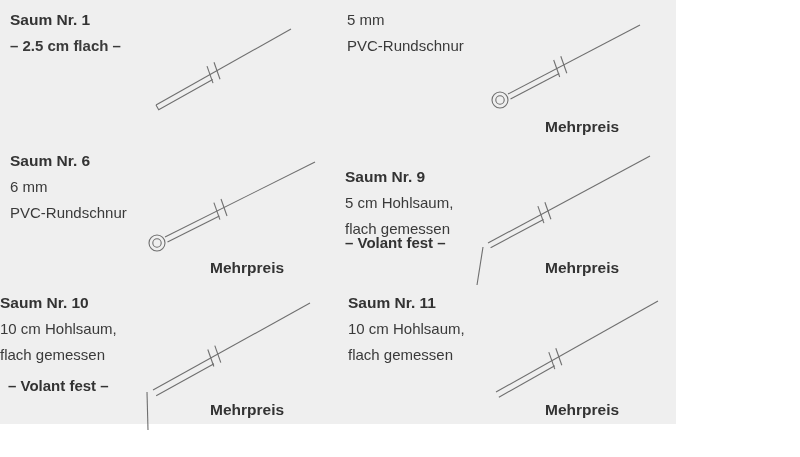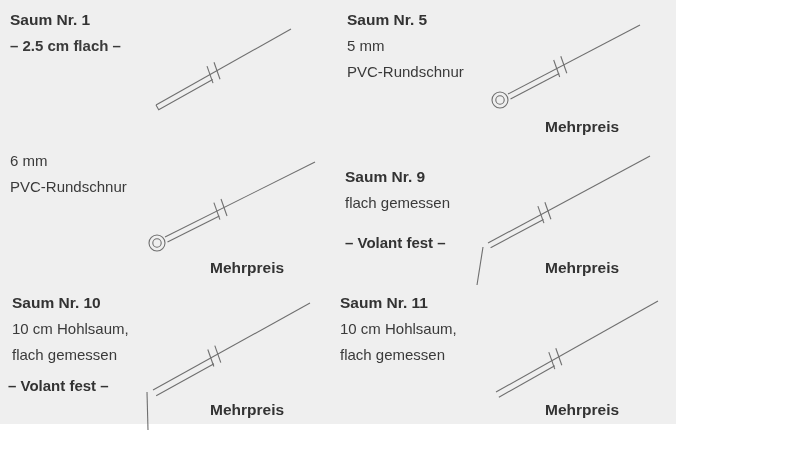--- a/index.html
+++ b/index.html
@@ -41,78 +41,79 @@
     <div class="desc bold">– 2.5 cm flach –</div>
   </div>
   <svg class="drawing" style="left:148px;top:20px" width="150" height="95" viewBox="0 0 150 95">
     <path d="M8,85 L143,9"></path>
     <path d="M8,85 L10.7,89.8 L64.7,59.4"></path>
     <path d="M59,46.1 L65,63.1"></path>
     <path d="M66,42.2 L72,59.2"></path>
   </svg>
 
   <div class="cell" style="left:347px;top:7px">
-    <div class="title">Saum Nr. 5</div>
     <div class="desc">5 mm</div>
     <div class="desc">PVC-Rundschnur</div>
   </div>
   <svg class="drawing" style="left:487px;top:18px" width="160" height="98" viewBox="0 0 160 98">
     <circle cx="13" cy="82" r="8"></circle>
     <circle cx="13" cy="82" r="4.2"></circle>
     <path d="M21,76 L153,7"></path>
     <path d="M23.5,80.9 L72.2,55.4"></path>
     <path d="M66.7,42 L72.7,59"></path>
     <path d="M73.8,38.3 L79.8,55.3"></path>
   </svg>
   <div class="mehrpreis" style="left:545px;top:118px">Mehrpreis</div>
 
   <div class="cell" style="left:10px;top:148px">
+    <div class="title">Saum Nr. 6</div>
     <div class="desc">6 mm</div>
     <div class="desc">PVC-Rundschnur</div>
   </div>
   <svg class="drawing" style="left:145px;top:153px" width="178" height="102" viewBox="0 0 178 102">
     <circle cx="12" cy="90" r="8"></circle>
     <circle cx="12" cy="90" r="4.2"></circle>
     <path d="M20,84 L170,9"></path>
     <path d="M22.5,88.9 L74.4,63"></path>
     <path d="M68.9,49.6 L74.9,66.6"></path>
     <path d="M76,46 L82,63"></path>
   </svg>
   <div class="mehrpreis" style="left:210px;top:259px">Mehrpreis</div>
 
   <div class="cell" style="left:345px;top:164px">
     <div class="title">Saum Nr. 9</div>
+    <div class="desc">5 cm Hohlsaum,</div>
     <div class="desc">flach gemessen</div>
   </div>
   <div class="volant" style="left:345px;top:234px">– Volant fest –</div>
   <svg class="drawing" style="left:475px;top:150px" width="182" height="140" viewBox="0 0 182 140">
     <path d="M8,97 L2,135"></path>
     <path d="M13,93 L175,6"></path>
     <path d="M15.6,97.8 L68.5,69.4"></path>
     <path d="M62.9,56.1 L68.9,73.1"></path>
     <path d="M69.9,52.3 L75.9,69.3"></path>
   </svg>
   <div class="mehrpreis" style="left:545px;top:259px">Mehrpreis</div>
 
-  <div class="cell" style="left:12px;top:290px">
+  <div class="cell" style="left:0;top:290px">
     <div class="title">Saum Nr. 10</div>
     <div class="desc">10 cm Hohlsaum,</div>
     <div class="desc">flach gemessen</div>
   </div>
   <div class="volant" style="left:8px;top:377px">– Volant fest –</div>
   <svg class="drawing" style="left:140px;top:298px" width="180" height="138" viewBox="0 0 180 138">
     <path d="M7,94 L8,132"></path>
     <path d="M13,92 L170,5"></path>
     <path d="M16.2,97.7 L74,65.7"></path>
     <path d="M67.8,51.5 L73.8,68.5"></path>
     <path d="M74.8,47.6 L80.8,64.6"></path>
   </svg>
   <div class="mehrpreis" style="left:210px;top:401px">Mehrpreis</div>
 
-  <div class="cell" style="left:340px;top:290px">
+  <div class="cell" style="left:348px;top:290px">
     <div class="title">Saum Nr. 11</div>
     <div class="desc">10 cm Hohlsaum,</div>
     <div class="desc">flach gemessen</div>
   </div>
   <svg class="drawing" style="left:488px;top:294px" width="175" height="108" viewBox="0 0 175 108">
     <path d="M8,98 L170,7"></path>
     <path d="M10.9,103.2 L66.7,71.8"></path>
     <path d="M60.8,58.1 L66.8,75.1"></path>
     <path d="M67.8,54.2 L73.8,71.2"></path>
   </svg>

